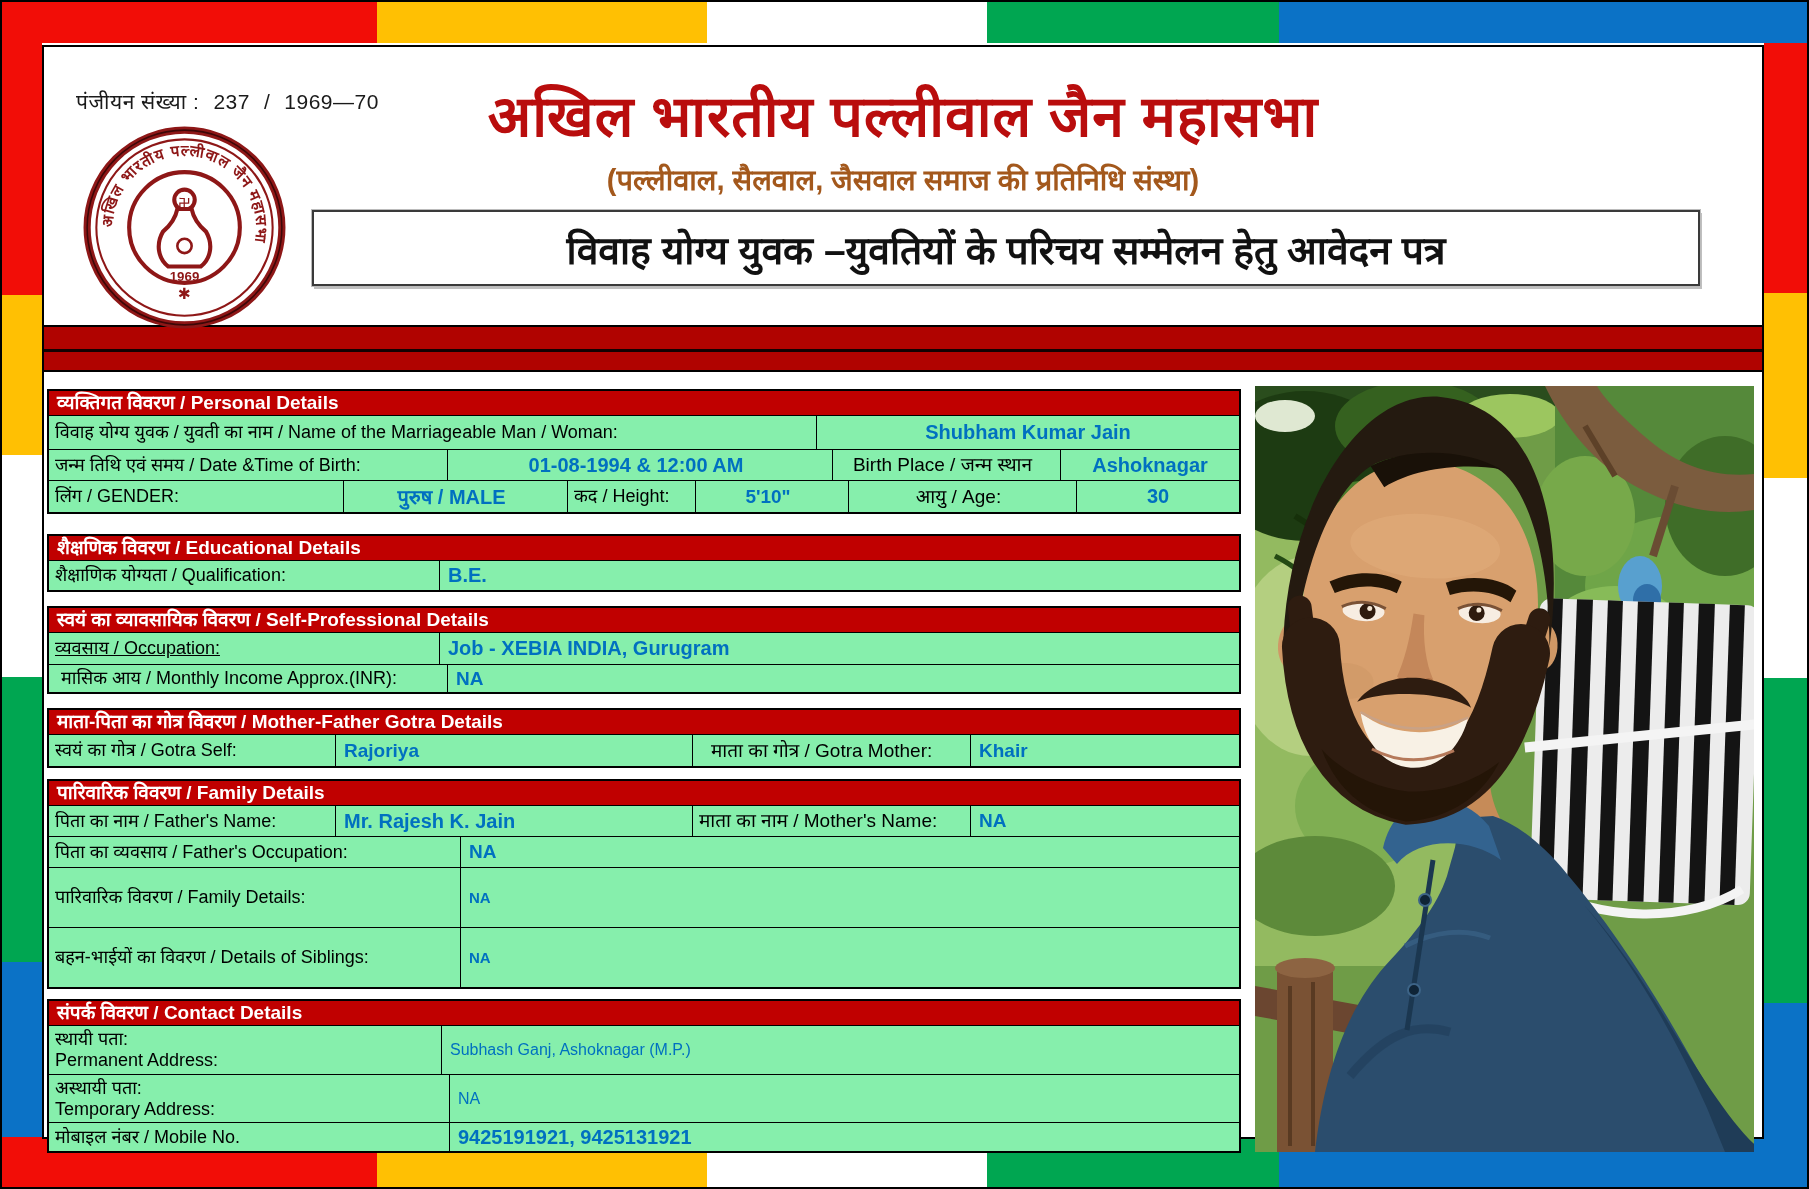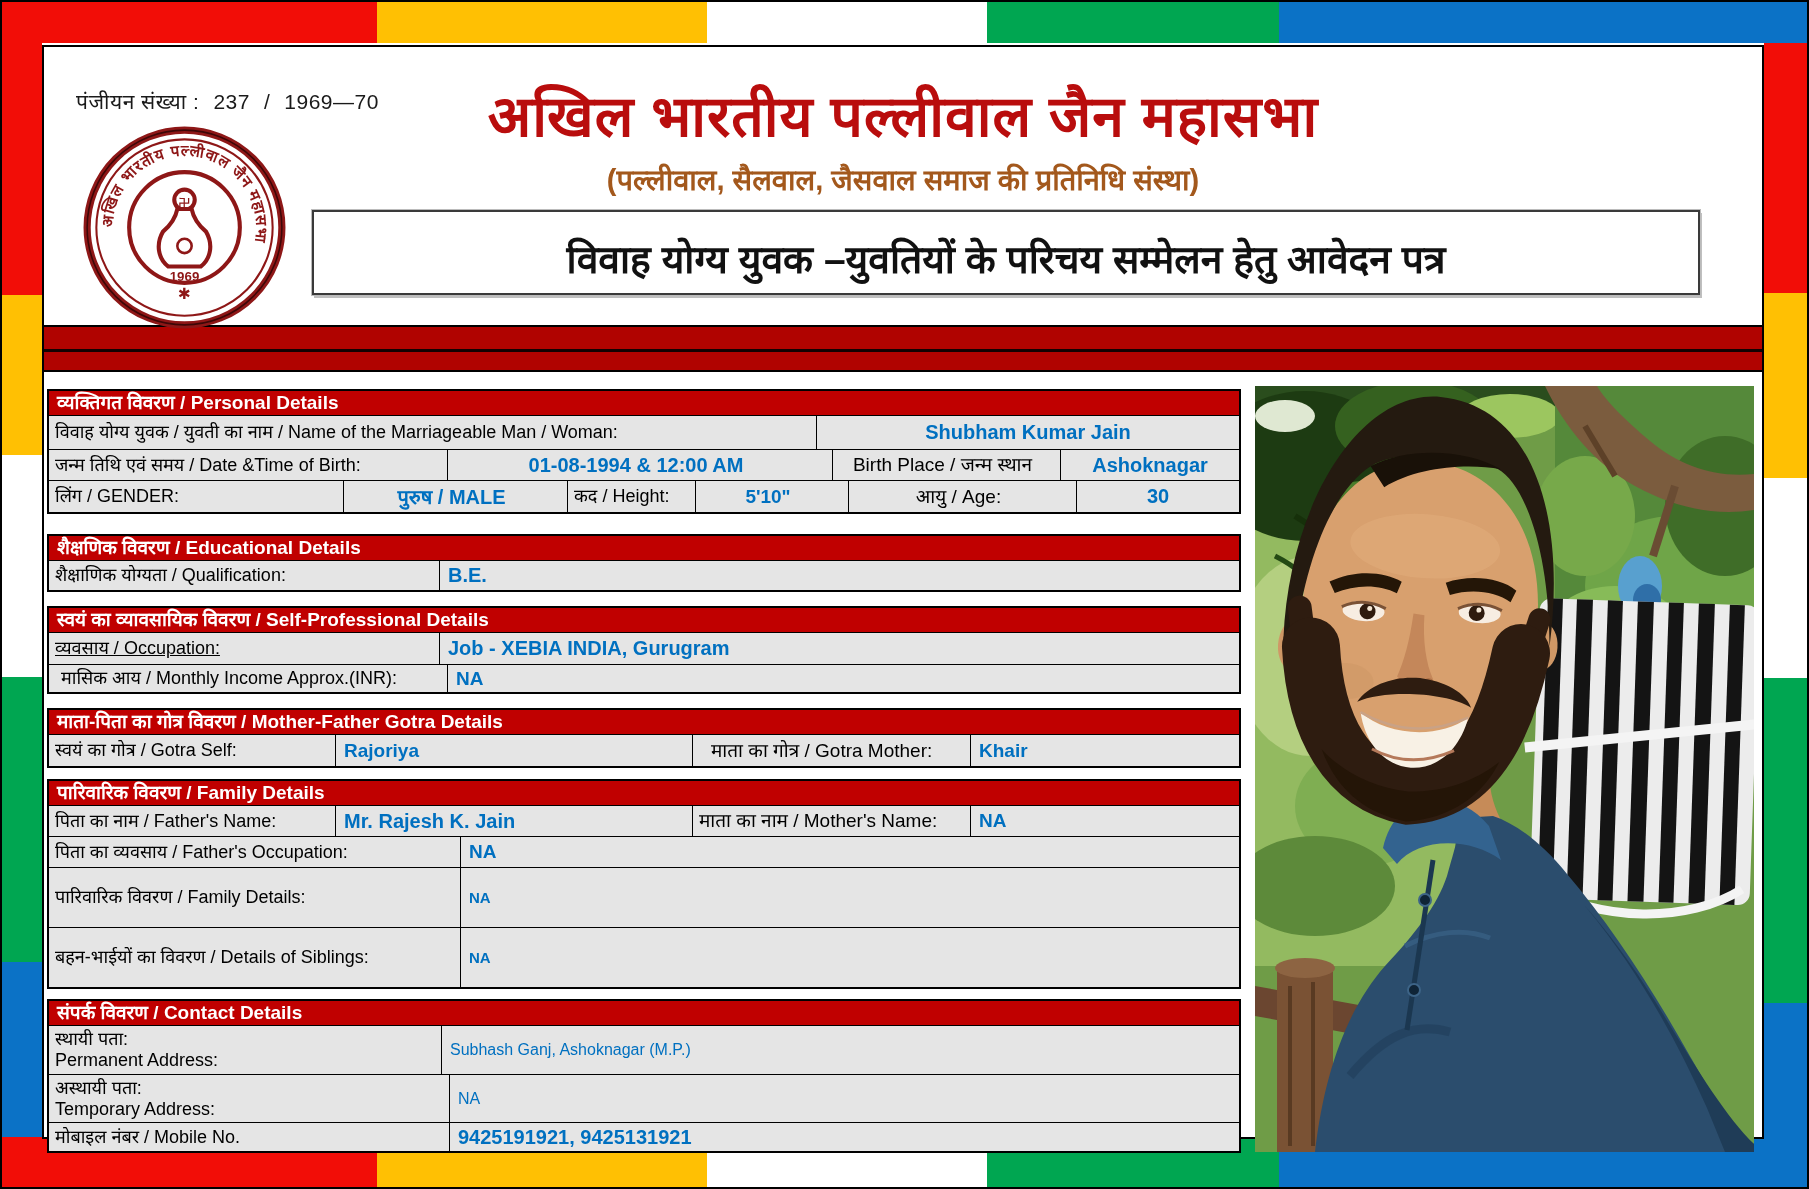--- a/index.html
+++ b/index.html
@@ -11,27 +11,27 @@
   .seg{position:absolute;}
   
   .doc{position:absolute;left:40px;top:43px;width:1722px;height:1094px;background:#fff;border:2px solid #000;}
   .doc-header{position:relative;height:250px;}
   .reg{position:absolute;left:32px;top:12px;font-size:21px;font-weight:400;color:#1a1a1a;letter-spacing:.5px;}
   .reg span{margin-right:14px;}
   .logo{position:absolute;left:38px;top:50px;}
   .org-title{margin-top:28px;text-align:center;font-size:57px;font-weight:700;color:#b90d0d;letter-spacing:1px;}
   .org-sub{margin-top:6px;text-align:center;font-size:29px;font-weight:700;color:#a3581c;}
   .form-title-box{margin:12px 62px 0 268px;border:2px solid #3a3a3a;box-shadow:0 0 0 1px #bbb, 2px 3px 0 rgba(0,0,0,.25);
-                  text-align:center;font-size:39px;font-weight:700;color:#111;padding:19px 8px 9px;}
+                  text-align:center;font-size:39px;font-weight:700;color:#111;padding:10px 8px 9px;}
   .redbar{height:24px;background:#b00300;border-top:2px solid #000;}
   .redbar2{height:20px;background:#b00300;border-bottom:2px solid #000;}
   .bar-sep{height:3px;background:#120202;}
   
   .main{position:relative;padding:17px 0 0 3px;}
-  .tbl{width:1194px;border:2px solid #000;background:#e5e5e5;}
+  .tbl{width:1194px;border:2px solid #000;background:#86efac;}
   .hdr{height:25px;background:#c00000;color:#fff;font-weight:700;font-size:19px;line-height:24px;padding-left:8px;
        border-bottom:1px solid #000;}
   .row{display:flex;align-items:stretch;}
   .row + .row{border-top:1px solid #000;gap:8px;}
   .cell{border-left:1px solid #000;display:flex;align-items:center;overflow:hidden;}
   .cell:first-child{border-left:none;}
   .lbl{font-size:18px;color:#000;padding:2px 6px;line-height:1.15;}
   .val{color:#0070c0;font-weight:700;font-size:20px;padding:2px 8px;}
   .v19{font-size:19px;}
   .vsm{font-size:16px;font-weight:400;}

